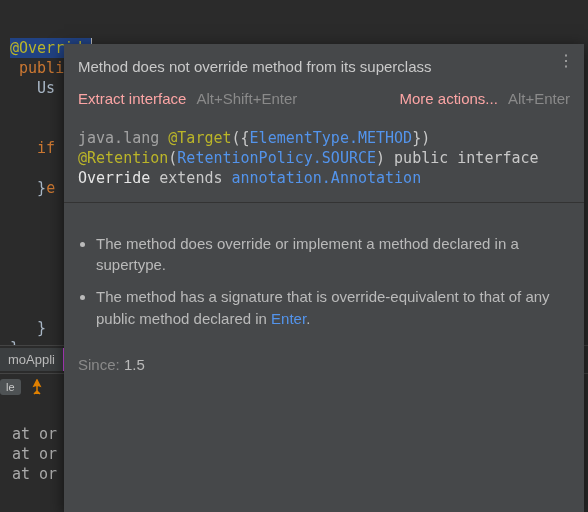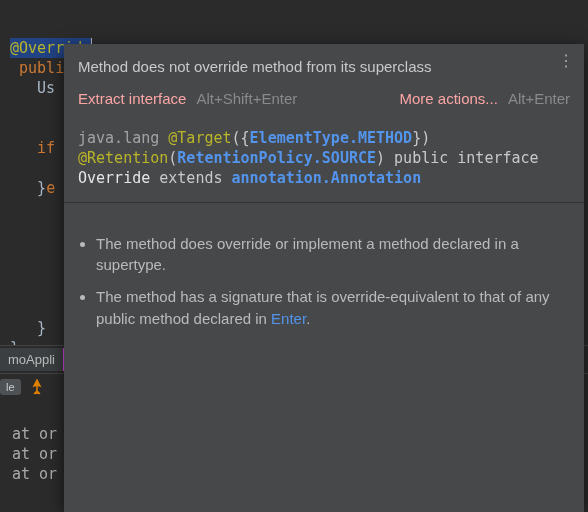--- a/index.html
+++ b/index.html
@@ -114,21 +114,21 @@
     cursor: pointer;
   }
   .popup-code {
     padding: 8px 14px 14px 14px;
     font-family: "Consolas", "Menlo", monospace;
     font-size: 15px;
     line-height: 20px;
   }
   .pkg { color: #a3a3a3; }
   .code-annot { color: #bbb529; }
-  .type-link { color: #5394ec; font-weight: bold; }
+  .type-link { color: #5394ec; }
   .ident { color: #c9c9c9; }
   .bold-ident { color: #e6e6e6; font-weight: normal; }
   .divider { height: 1px; background: #333; }
   .popup-doc {
     padding: 14px 14px 0 14px;
     color: #bababa;
     font-size: 15px;
     line-height: 1.45;
   }
   .popup-doc ul {
@@ -210,13 +210,17 @@
 
   <div class="popup-doc">
     <ul>
       <li>The method does override or implement a method declared in a supertype.</li>
       <li>
         <span>The method has a signature that is override-equivalent to that of any public method declared in </span><span class="doc-link">Enter</span><span>.</span>
       </li>
     </ul>
   </div>
 
+  <div class="since">
+    <span class="since-label">Since:</span>
+    <span>1.5</span>
+  </div>
 </div>
 
 </body></html>

